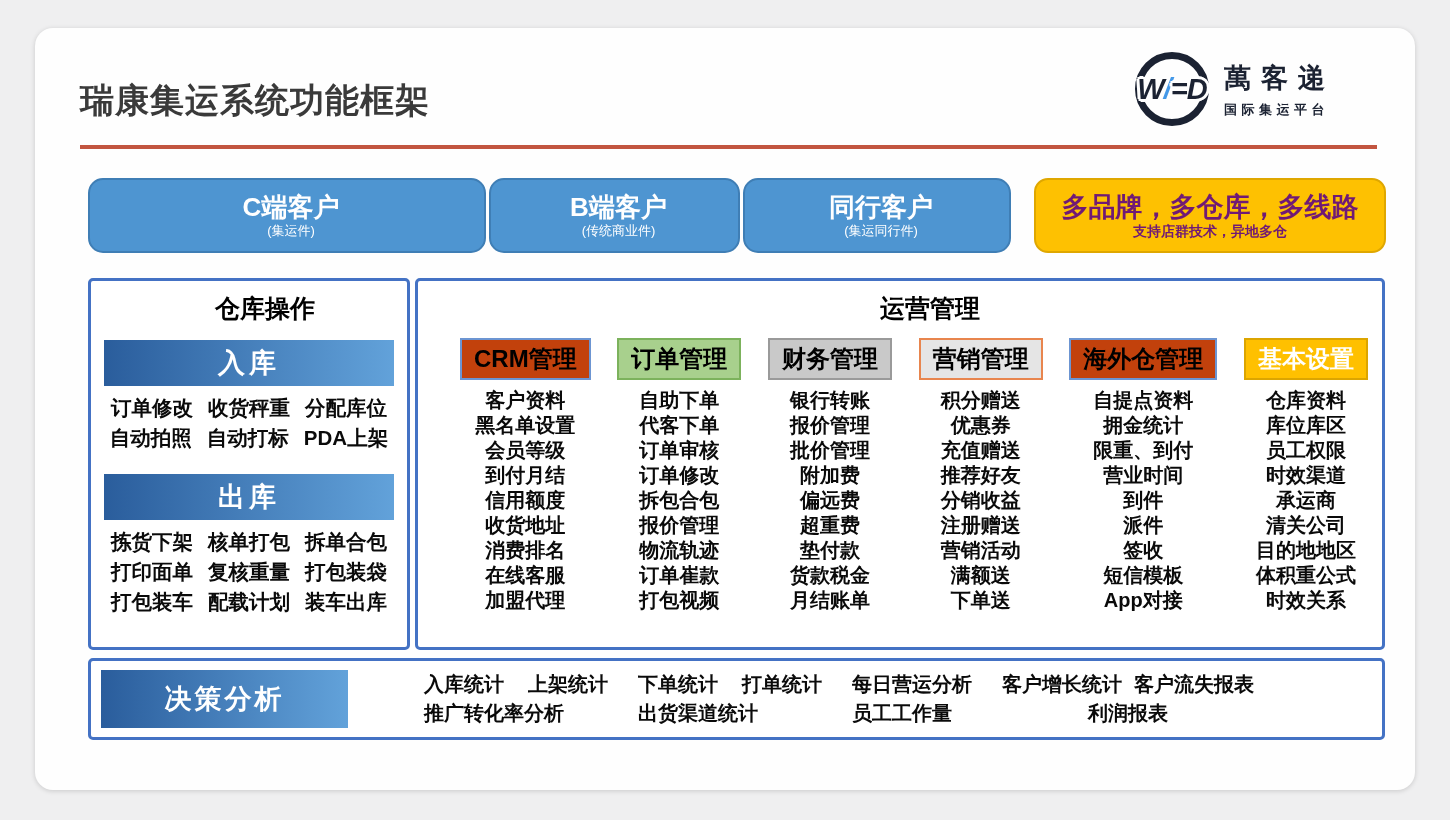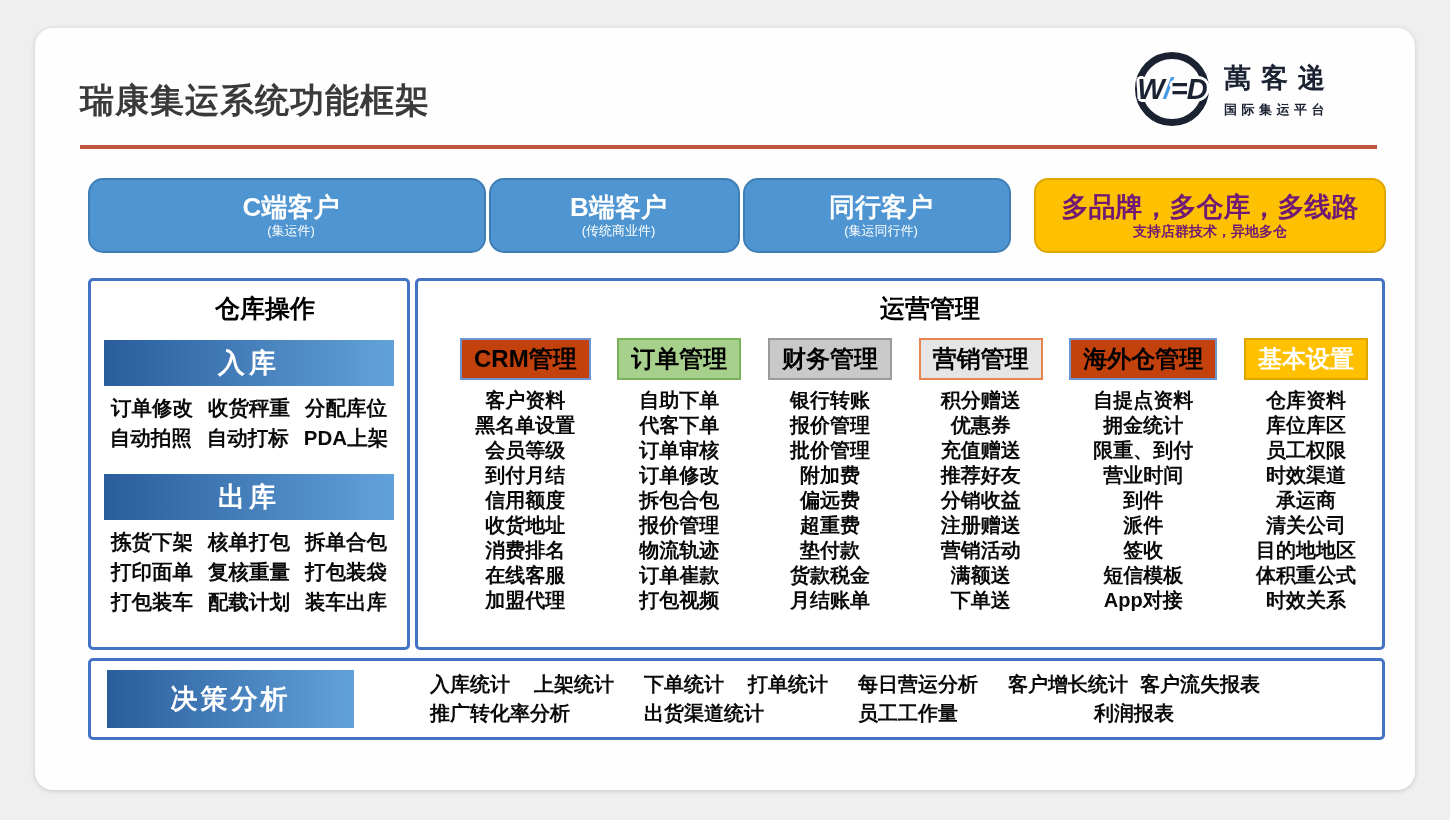--- a/index.html
+++ b/index.html
@@ -82,21 +82,21 @@
   .ops-col { display:flex; flex-direction:column; align-items:center; }
   .chip { font-size:24px; font-weight:800; color:#000; border:2px solid; padding:3px 12px; white-space:nowrap; }
   .chip.blue   { background:#c2410c; border-color:#6C95D2; }
   .chip.green  { background:#A8D08D; border-color:#7CB25C; }
   .chip.gray   { background:#C9C9C9; border-color:#9A9A9A; }
   .chip.orange { background:#e5e5e5; border-color:#E8854E; }
   .chip.gold   { background:#FFC000; border-color:#DCA500; color:#FFFFFF; }
   .ops-items { margin-top:8px; }
   .ops-item { font-size:20px; font-weight:700; line-height:25px; text-align:center; white-space:nowrap; color:#0A0A0A; }
 
-  .dec-bar { flex:none; margin-left:16px; width:247px; height:58px; font-size:27px; letter-spacing:3px; }
+  .dec-bar { flex:none; margin-left:10px; width:247px; height:58px; font-size:27px; letter-spacing:3px; }
   .dec-groups { display:flex; margin-left:76px; gap:30px; align-items:flex-start; }
   .dg { font-size:20px; font-weight:700; color:#0A0A0A; }
   .dg-top { display:flex; gap:24px; line-height:29px; white-space:nowrap; }
   .dg.tight .dg-top { gap:12px; }
   .dg-bottom { line-height:29px; white-space:nowrap; }
   .dg.center .dg-bottom { text-align:center; }
 </style>
 </head>
 <body>
 

